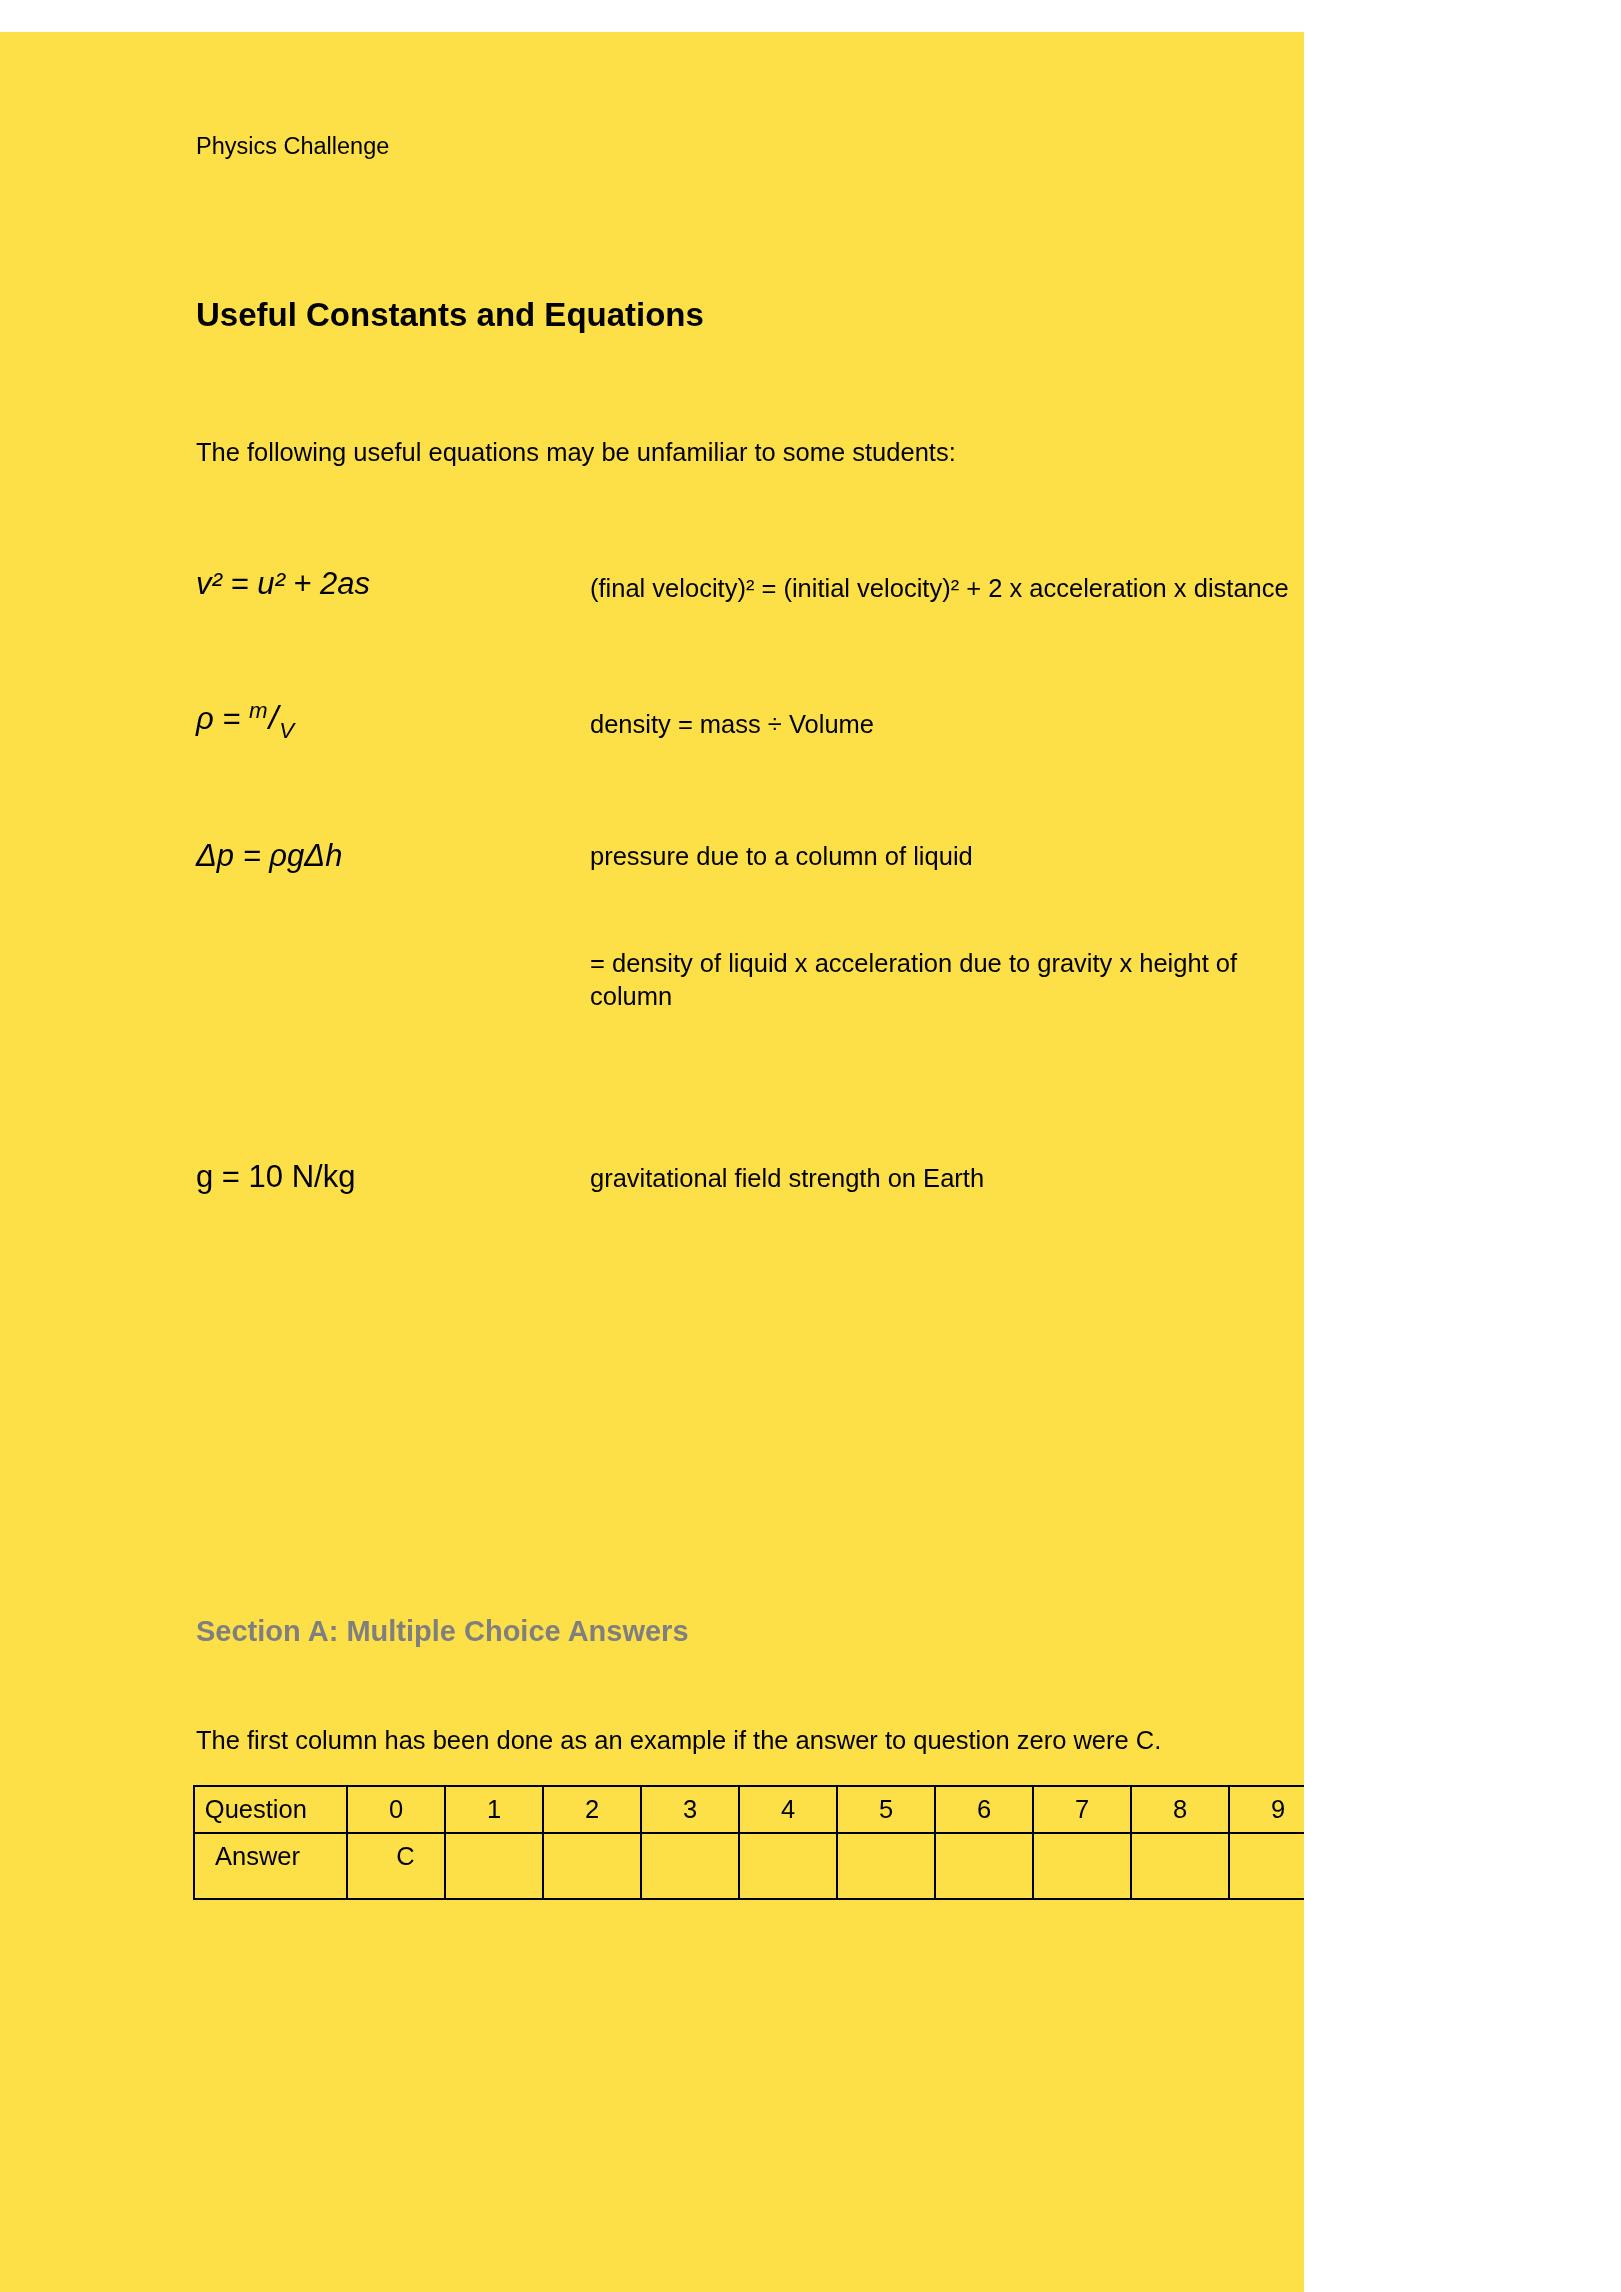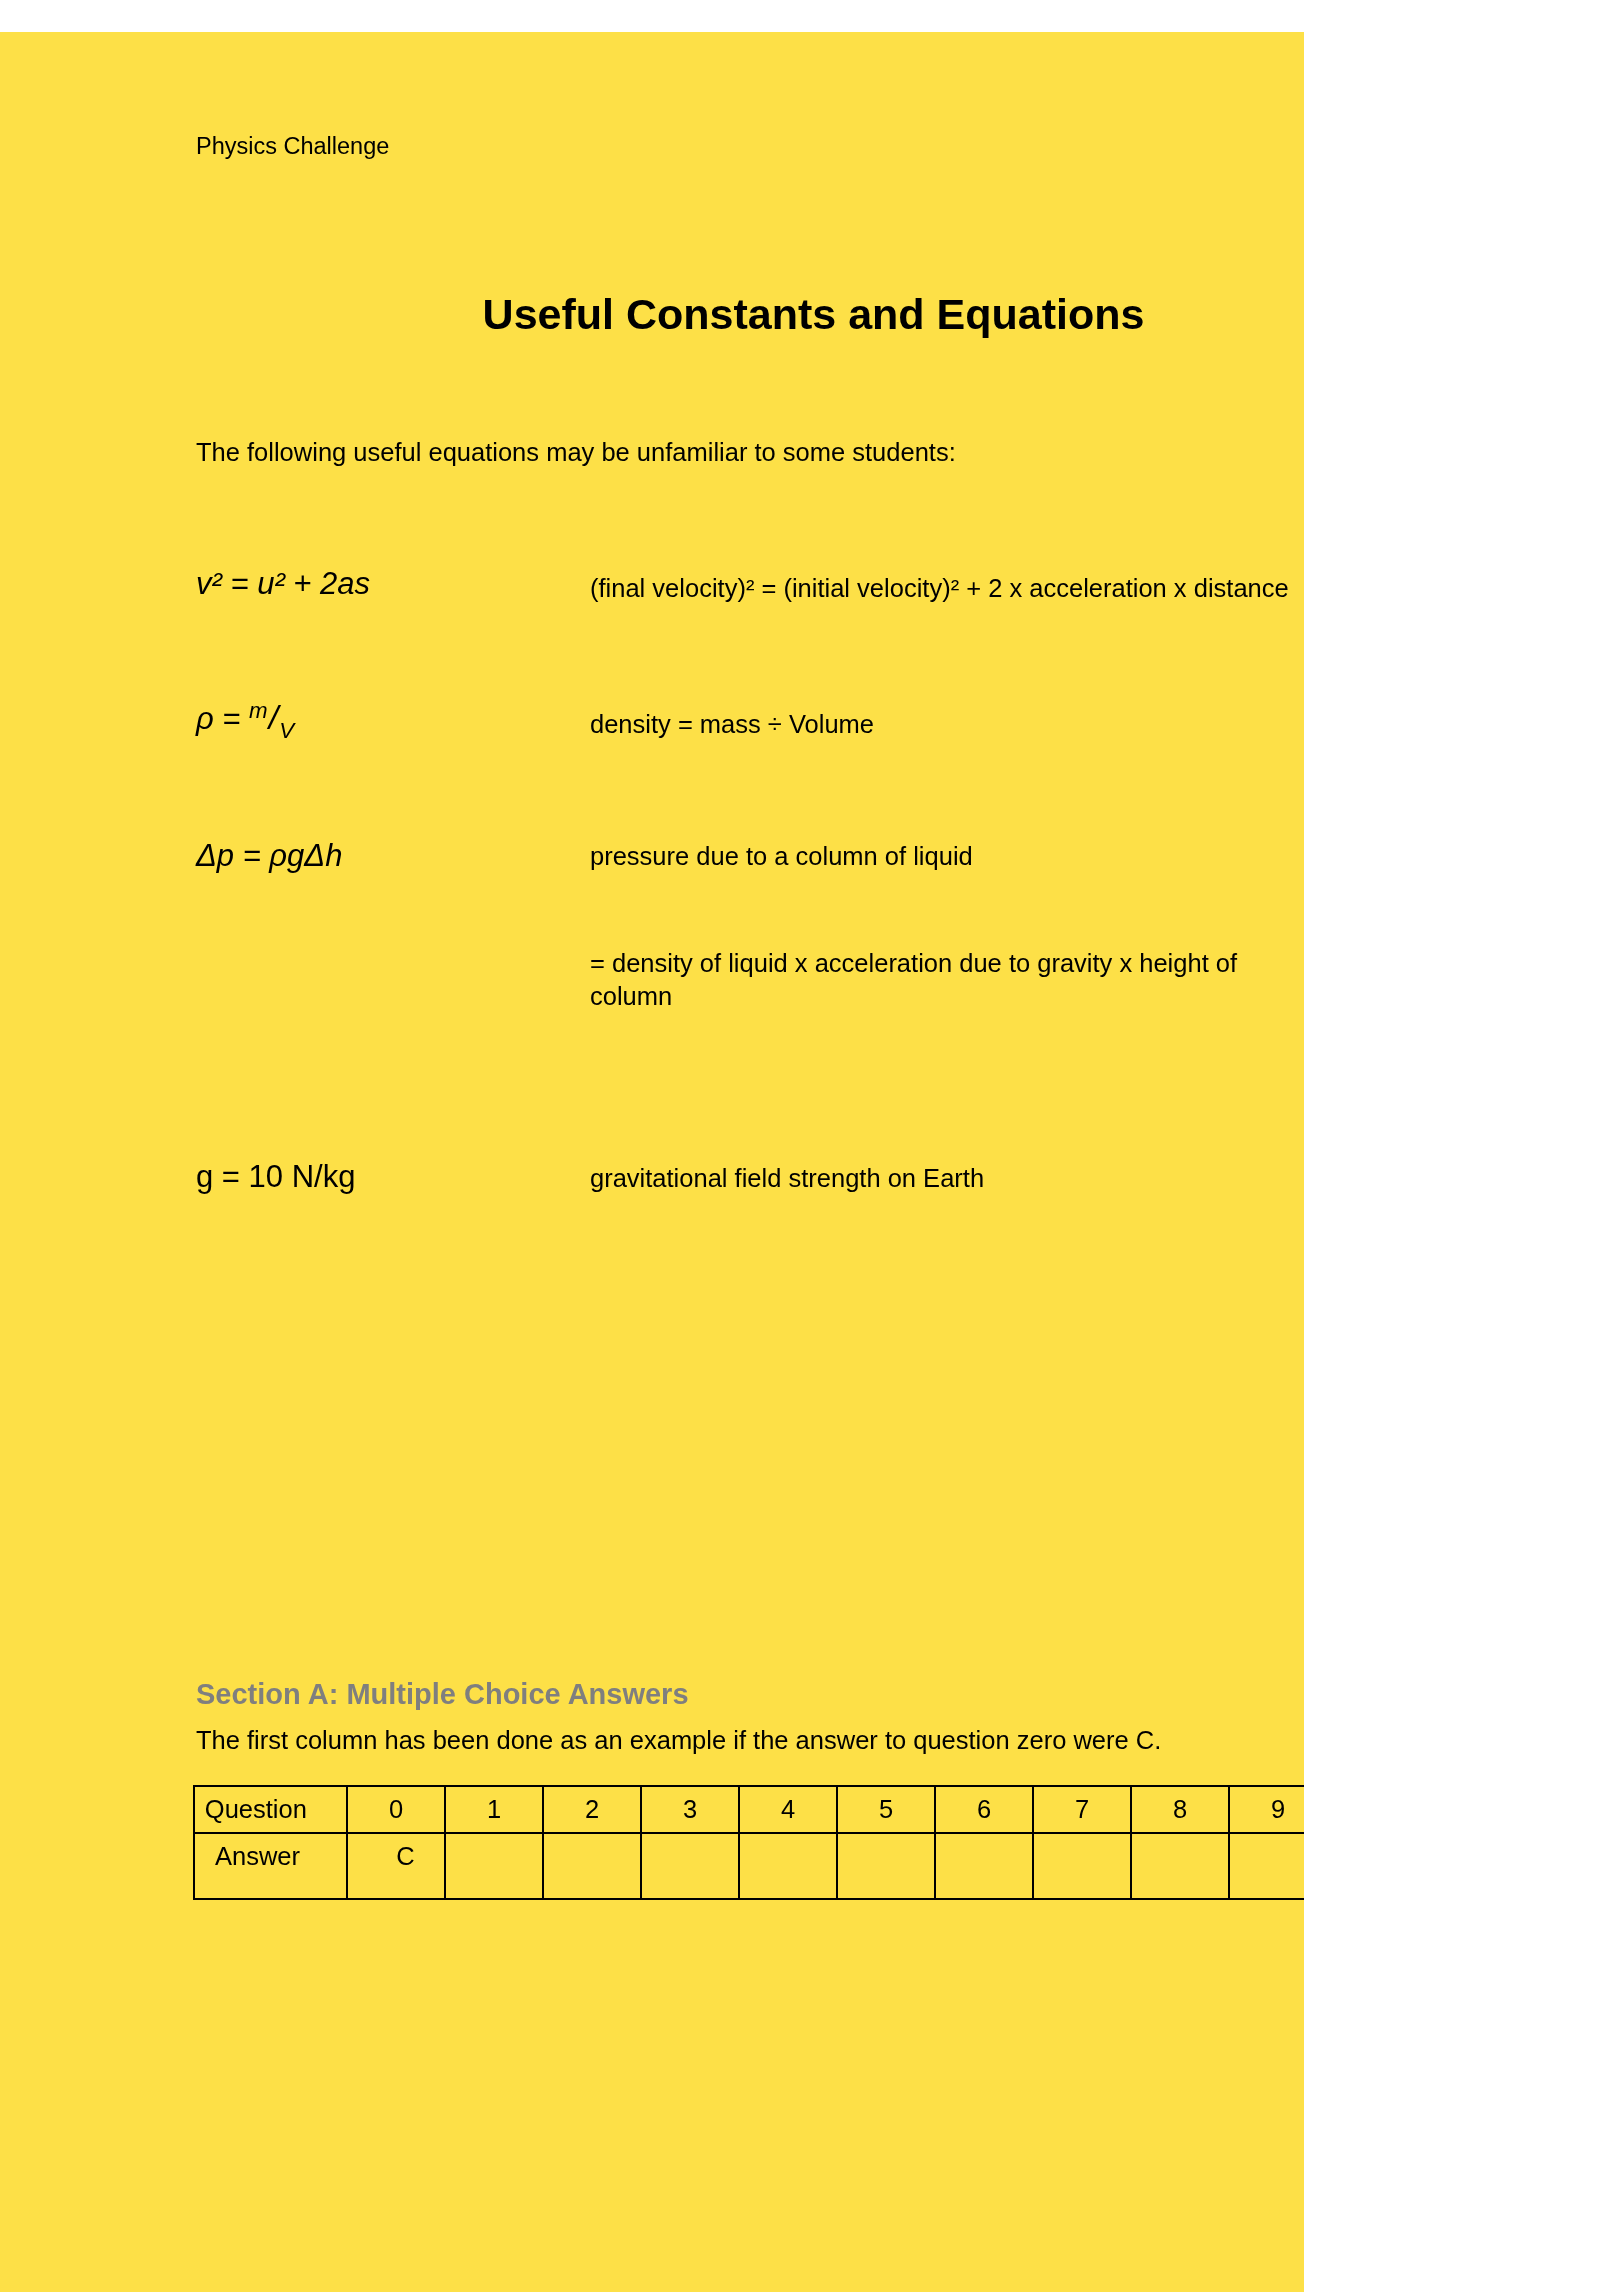--- a/index.html
+++ b/index.html
@@ -21,22 +21,21 @@
     display: flex; align-items: baseline;
     font-size: 23.5px; line-height: 29px;
   }
   .hdr .h-left  { flex: 1; text-align: left; }
   .hdr .h-mid   { flex: 0 0 auto; text-align: center; }
   .hdr .h-right { flex: 1; text-align: right; }
 
   
   .doc-title {
     left: 196px; top: 261px; width: 1235px;
-    text-align: center;
-    font-size: 43px; font-weight: bold; line-height: 43px;
+    font-size: 33px; font-weight: bold; line-height: 43px;
   }
 
   .body-text { font-size: 25.5px; line-height: 33px; }
 
   
   .math {
     font-family: Liberation Sans, sans-serif;
     font-size: 31px; line-height: 39px;
     font-style: italic;
   }
@@ -93,21 +92,21 @@
   </div>
   <div class="abs body-text" style="left:590px; top:676px;">density = mass ÷ Volume</div>
 
   <div class="abs math" style="left:196px; top:804px;">Δp = ρgΔh</div>
   <div class="abs body-text" style="left:590px; top:808px;">pressure due to a column of liquid</div>
   <div class="abs body-text" style="left:590px; top:915px;">= density of liquid x acceleration due to gravity x height of column</div>
 
   <div class="abs math upright" style="left:196px; top:1125px;">g = 10 N/kg</div>
   <div class="abs body-text" style="left:590px; top:1130px;">gravitational field strength on Earth</div>
 
-  <div class="abs section-heading" style="left:196px; top:1644px;">Section A: Multiple Choice Answers</div>
+  <div class="abs section-heading" style="left:196px; top:1581px;">Section A: Multiple Choice Answers</div>
   <div class="abs body-text" style="left:196px; top:1692px;">The first column has been done as an example if the answer to question zero were C.</div>
 
   <table class="grid">
     <colgroup>
       <col style="width:153px;">
       <col>
         <col>
         <col>
         <col>
         <col>

